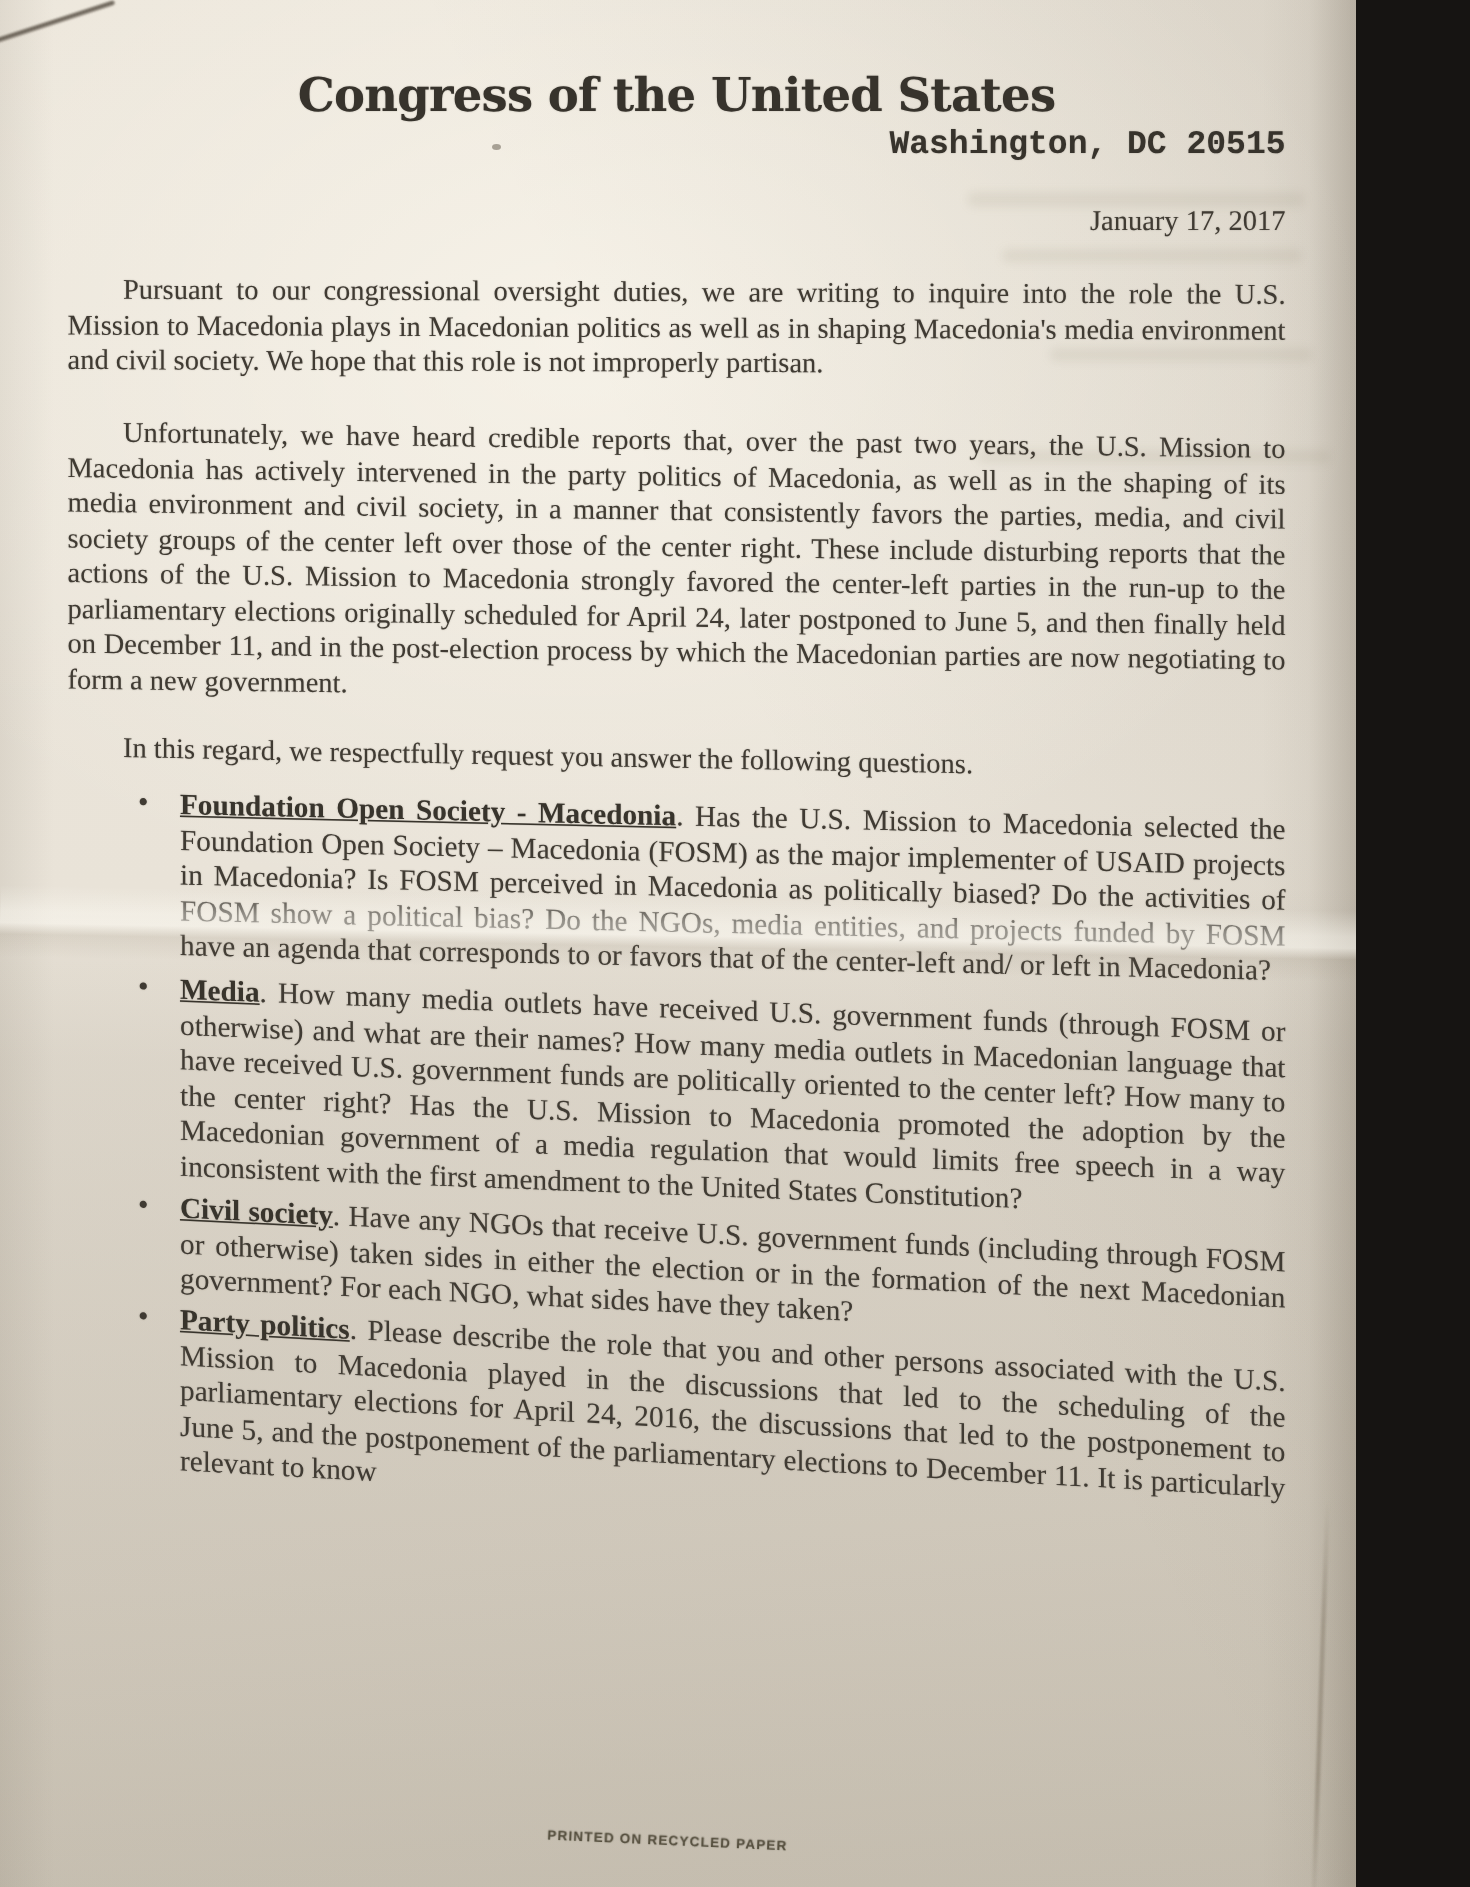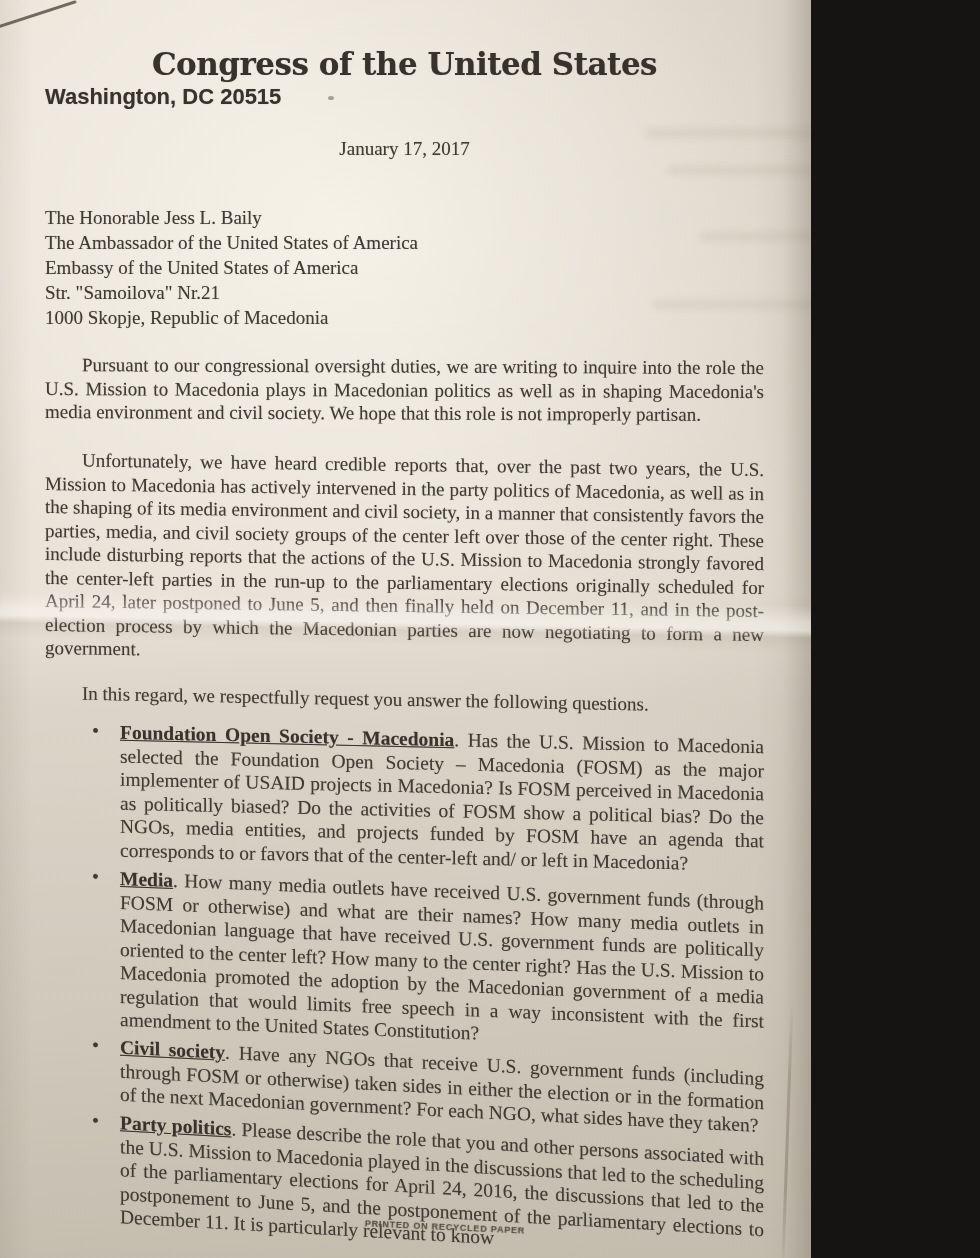--- a/index.html
+++ b/index.html
@@ -2,21 +2,21 @@
 <html><head>
 <meta charset="utf-8">
 <style>
   html, body {
     margin: 0; padding: 0;
     background: #161412;
     width: 980px;
   }
   .photo {
     position: relative;
-    width: 811px;
+    width: 904px;
     height: 1258px;
     overflow: hidden;
     font-family: "Liberation Serif", serif;
     color: #403b33;
     text-shadow: 0 0 1px rgba(64,59,51,0.38);
     background:
       radial-gradient(ellipse 95% 50% at 42% 18%, rgba(255,252,243,0.55), rgba(255,252,243,0) 62%),
       linear-gradient(to left, rgba(96,86,70,0.28), rgba(96,86,70,0.05) 3.5%, rgba(96,86,70,0) 7%),
       linear-gradient(to right, rgba(96,86,70,0.10), rgba(96,86,70,0) 4%),
       linear-gradient(245deg, rgba(105,95,78,0.14), rgba(105,95,78,0) 42%),
@@ -60,25 +60,25 @@
   .s3 { left: 700px; top: 232px; width: 175px; height: 9px; }
   .s4 { left: 652px; top: 300px; width: 235px; height: 9px; }
   
   .content { position: absolute; left: 45px; right: 47px; top: 0; }
   .lh-org {
     margin-top: 46px; text-align: center;
     font-family: "DejaVu Serif", serif; font-weight: 700;
     font-size: 31px; letter-spacing: -0.5px; color: #37332c;
   }
   .lh-city {
-    margin-top: 2px; text-align: left;
-    font-family: Liberation Sans, sans-serif; font-weight: 700;
+    margin-top: 2px; text-align: right;
+    font-family: Liberation Mono, monospace; font-weight: 700;
     font-size: 22px; color: #37332c;
   }
-  .date { margin-top: 28px; text-align: center; font-size: 19px; }
+  .date { margin-top: 28px; text-align: right; font-size: 19px; }
   .recipient { margin-top: 45px; font-size: 19px; line-height: 25px; }
   .salutation { margin-top: 41px; font-size: 19px; }
   .para {
     margin: 0; font-size: 19px; line-height: 23.5px;
     text-align: justify; text-indent: 37px;
     transform-origin: 0 0;
   }
   .w1 { margin-top: 23px; transform: skewY(0.25deg); }
   .w2 { margin-top: 24px; transform: skewY(0.8deg); }
   .w3 { margin-top: 22px; transform: skewY(1.1deg); text-align: left; }
@@ -119,27 +119,20 @@
 
   <div class="content">
 
     <header class="letterhead">
       <div class="lh-org">Congress of the United States</div>
       <div class="lh-city">Washington, DC 20515</div>
     </header>
 
     <div class="date">January 17, 2017</div>
 
-    <div class="recipient">
-      <div class="addr-line">The Honorable Jess L. Baily</div>
-      <div class="addr-line">The Ambassador of the United States of America</div>
-      <div class="addr-line">Embassy of the United States of America</div>
-      <div class="addr-line">Str. "Samoilova" Nr.21</div>
-      <div class="addr-line">1000 Skopje, Republic of Macedonia</div>
-    </div>
 
 
     <p class="para w1">Pursuant to our congressional oversight duties, we are writing to inquire into the role the U.S. Mission to Macedonia plays in Macedonian politics as well as in shaping Macedonia's media environment and civil society. We hope that this role is not improperly partisan.</p>
     <p class="para w2">Unfortunately, we have heard credible reports that, over the past two years, the U.S. Mission to Macedonia has actively intervened in the party politics of Macedonia, as well as in the shaping of its media environment and civil society, in a manner that consistently favors the parties, media, and civil society groups of the center left over those of the center right. These include disturbing reports that the actions of the U.S. Mission to Macedonia strongly favored the center-left parties in the run-up to the parliamentary elections originally scheduled for April 24, later postponed to June 5, and then finally held on December 11, and in the post-election process by which the Macedonian parties are now negotiating to form a new government.</p>
     <p class="para w3">In this regard, we respectfully request you answer the following questions.</p>
 
     <ul class="bullets">
       <li class="bullet b1"><span class="bullet-heading">Foundation Open Society - Macedonia</span><span class="bullet-text">. Has the U.S. Mission to Macedonia selected the Foundation Open Society – Macedonia (FOSM) as the major implementer of USAID projects in Macedonia? Is FOSM perceived in Macedonia as politically biased? Do the activities of FOSM show a political bias? Do the NGOs, media entities, and projects funded by FOSM have an agenda that corresponds to or favors that of the center-left and/ or left in Macedonia?</span></li>
       <li class="bullet b2"><span class="bullet-heading">Media</span><span class="bullet-text">. How many media outlets have received U.S. government funds (through FOSM or otherwise) and what are their names? How many media outlets in Macedonian language that have received U.S. government funds are politically oriented to the center left? How many to the center right? Has the U.S. Mission to Macedonia promoted the adoption by the Macedonian government of a media regulation that would limits free speech in a way inconsistent with the first amendment to the United States Constitution?</span></li>
       <li class="bullet b3"><span class="bullet-heading">Civil society</span><span class="bullet-text">. Have any NGOs that receive U.S. government funds (including through FOSM or otherwise) taken sides in either the election or in the formation of the next Macedonian government? For each NGO, what sides have they taken?</span></li>

